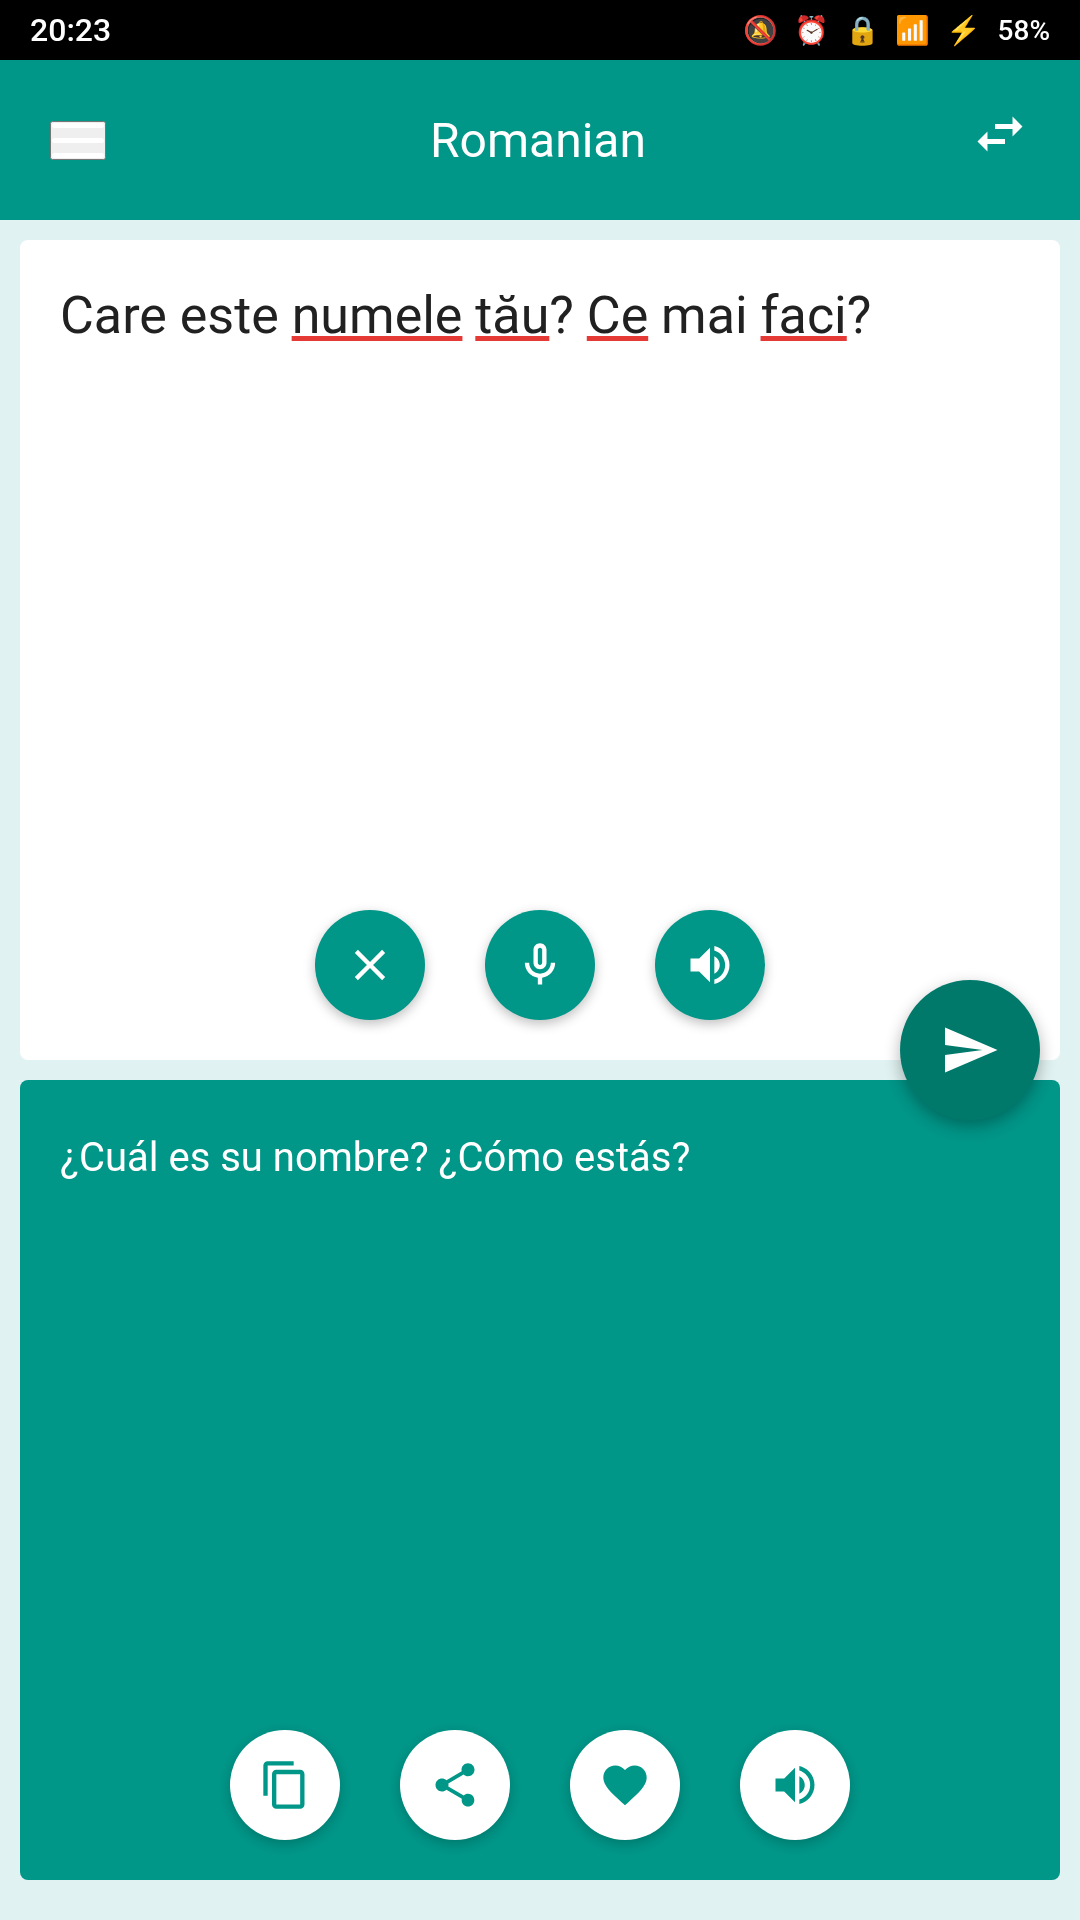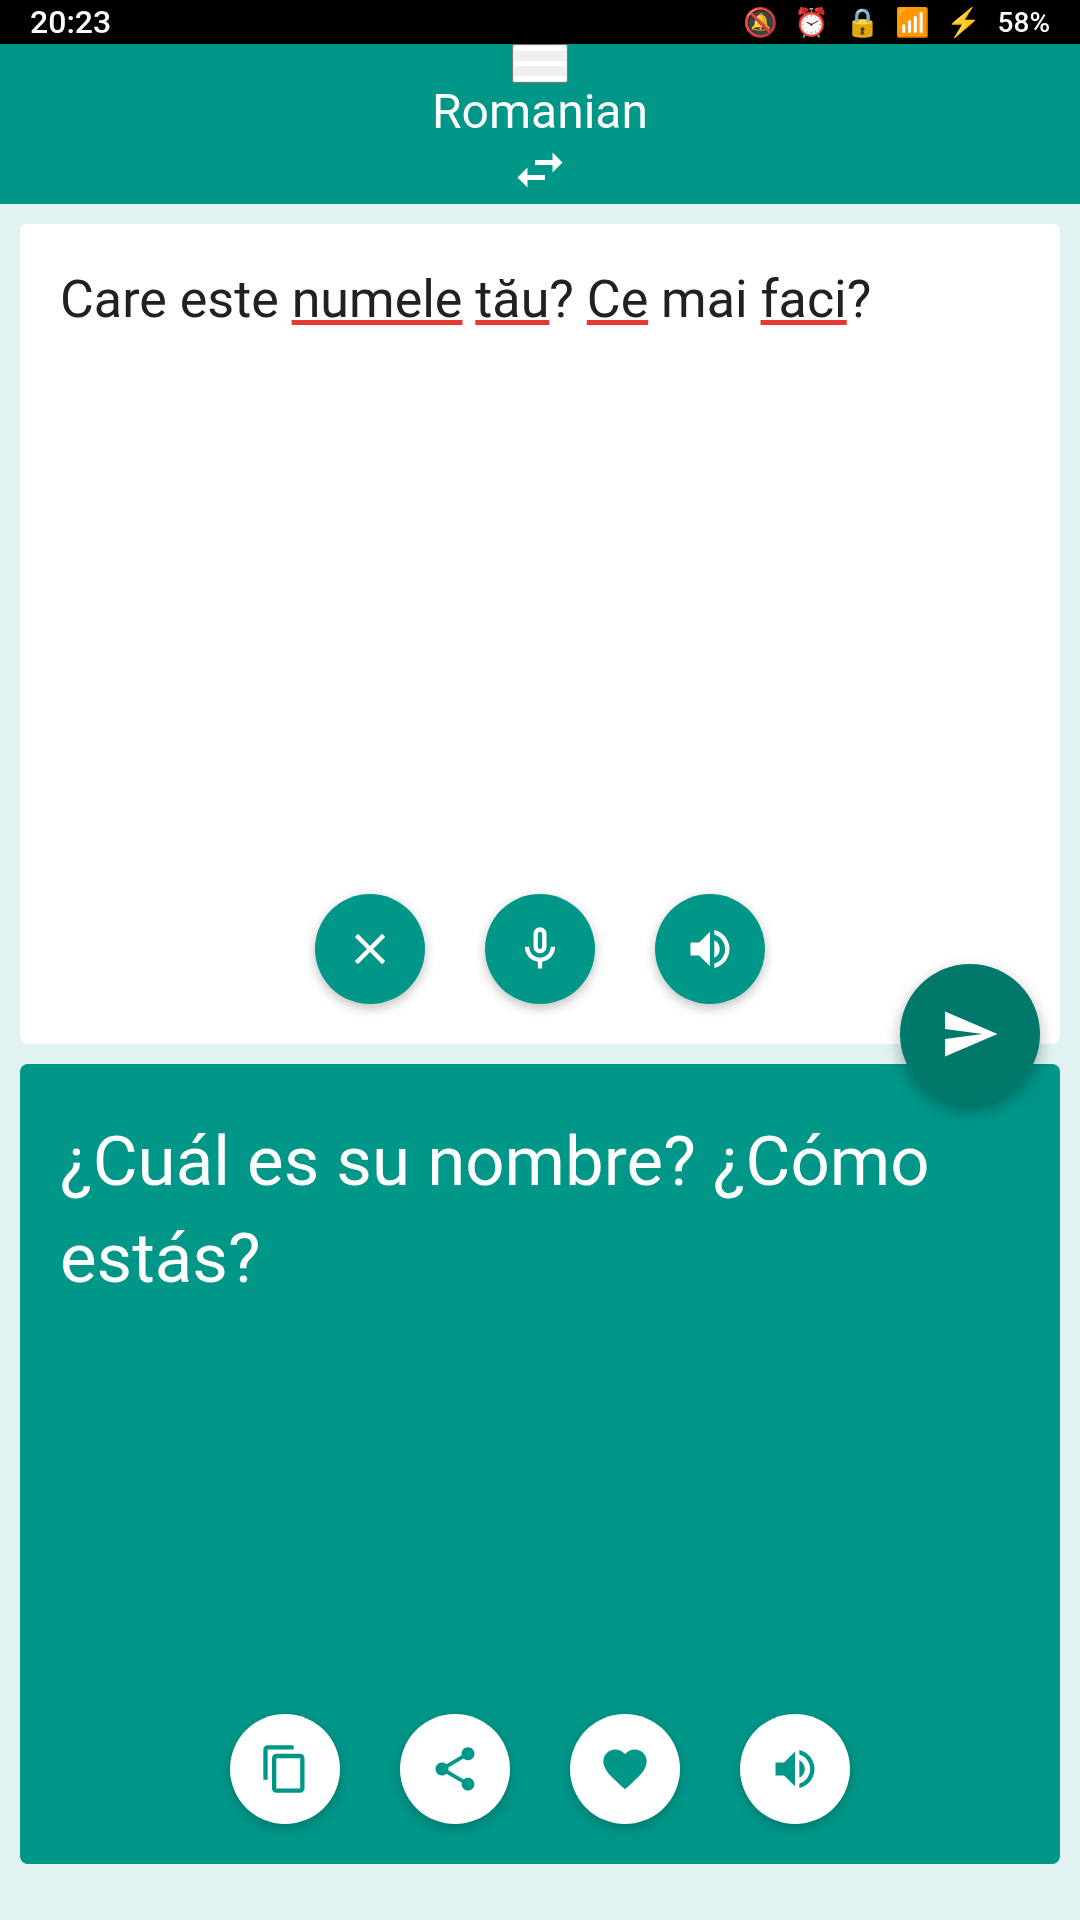--- a/index.html
+++ b/index.html
@@ -10,21 +10,21 @@
       height: 1920px;
       font-family: 'Roboto', Arial, sans-serif;
       background: #e0f2f1;
       overflow: hidden;
     }
 
     
     .status-bar {
       background: #000;
       color: #fff;
-      height: 44px;
+      height: 60px;
       display: flex;
       align-items: center;
       justify-content: space-between;
       padding: 0 30px;
       font-size: 32px;
       font-weight: 500;
     }
     .status-bar-right {
       display: flex;
       align-items: center;
@@ -35,21 +35,20 @@
     }
 
     
     .header {
       background: #009688;
       height: 160px;
       display: flex;
       align-items: center;
       justify-content: space-between;
       padding: 0 50px;
-      flex-direction: column;
     }
     .header-menu-icon {
       color: #fff;
       font-size: 52px;
       cursor: pointer;
       display: flex;
       flex-direction: column;
       gap: 10px;
     }
     .header-menu-icon span {
@@ -152,21 +151,21 @@
       margin: 20px 20px 0 20px;
       border-radius: 8px;
       padding: 50px 40px 40px 40px;
       min-height: 800px;
       display: flex;
       flex-direction: column;
       justify-content: space-between;
       position: relative;
     }
     .output-text {
-      font-size: 69px;
+      font-size: 40px;
       color: #fff;
       line-height: 1.4;
     }
     .output-controls {
       display: flex;
       justify-content: center;
       gap: 60px;
       margin-top: 40px;
     }
     .out-btn {

